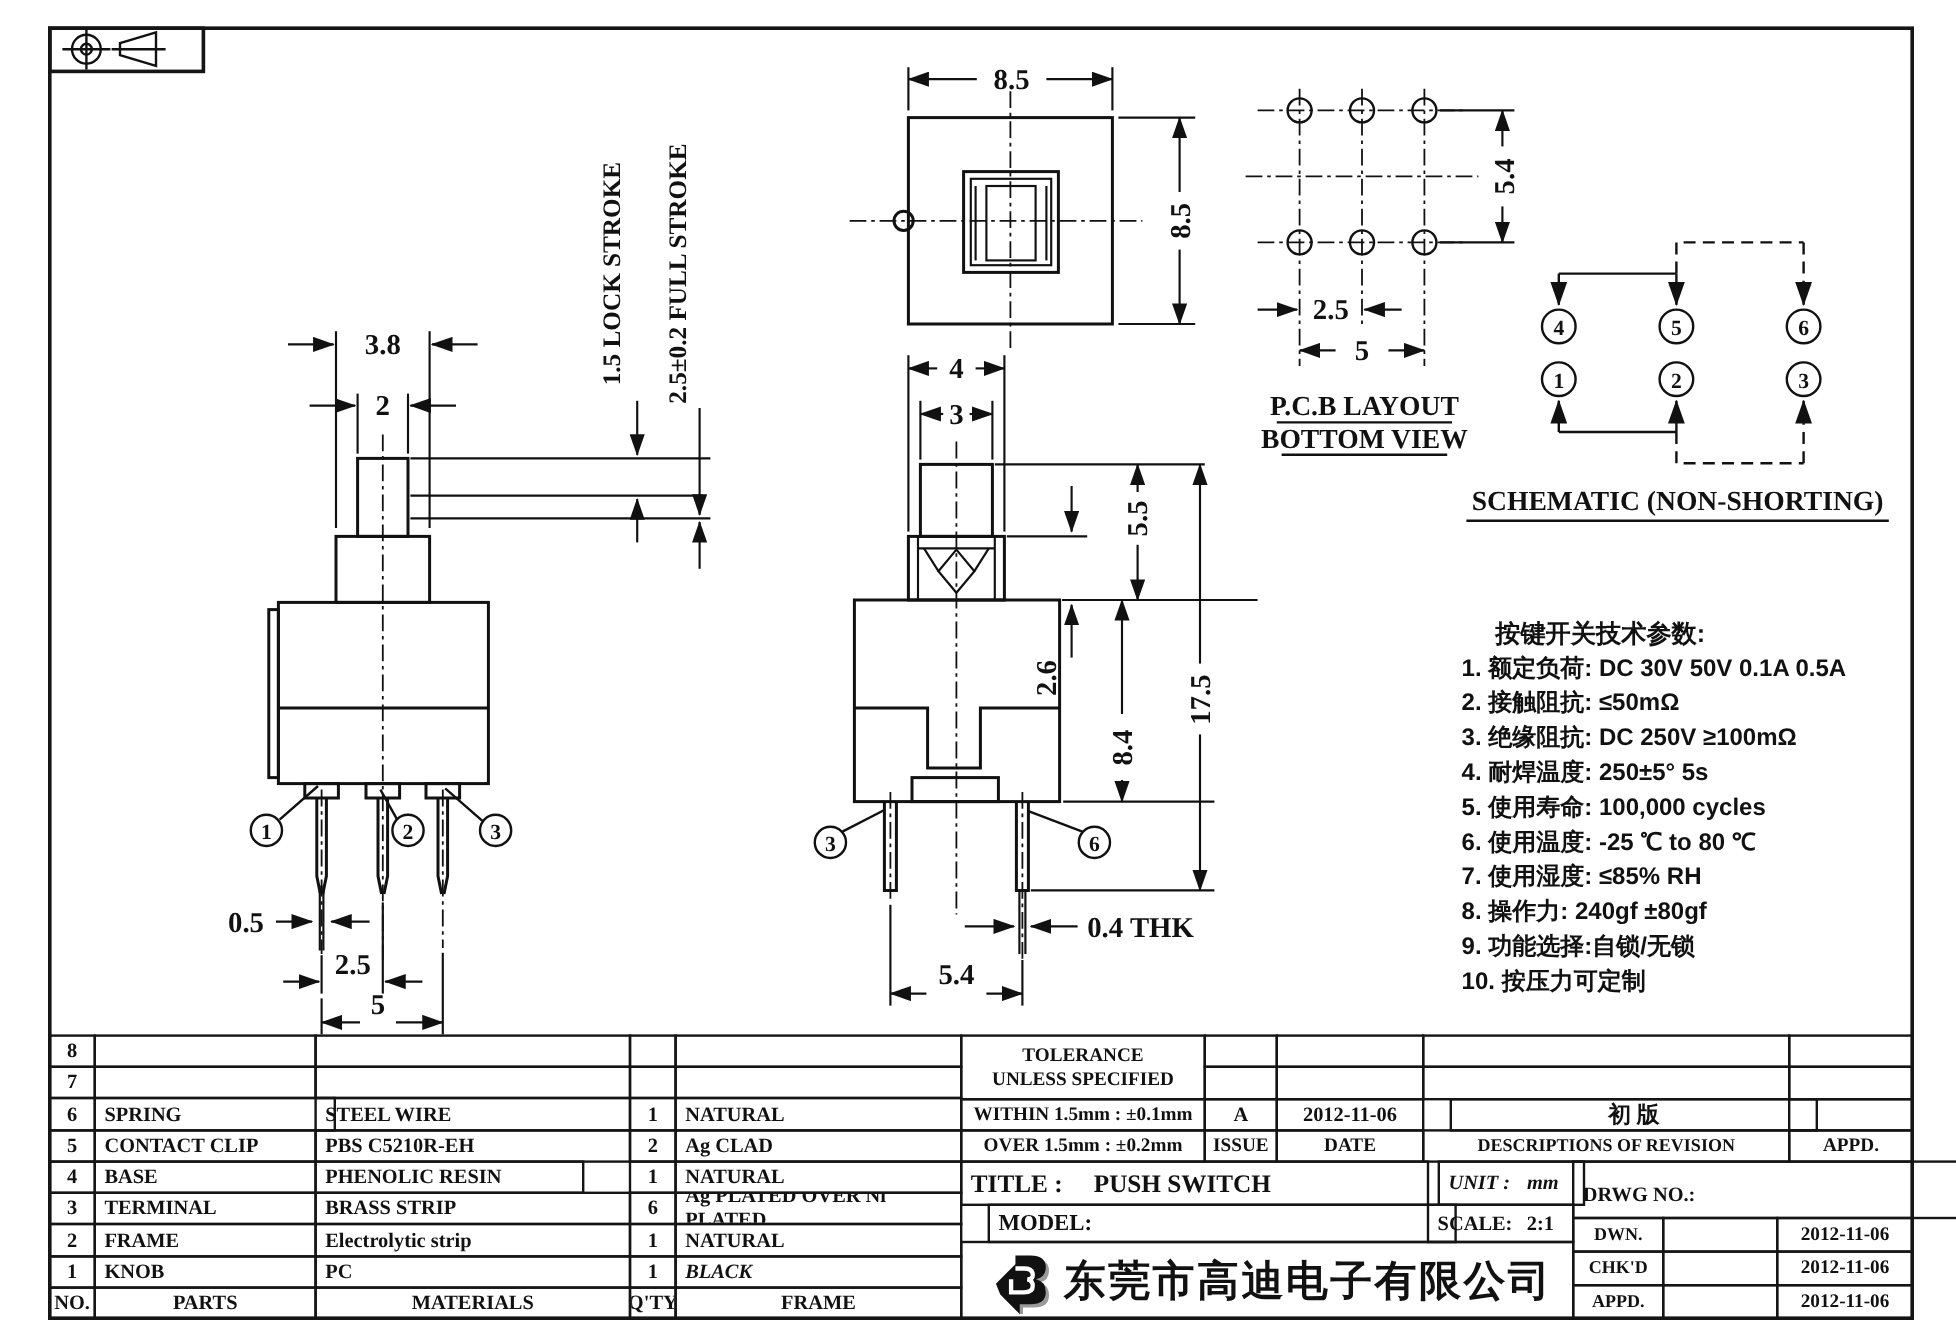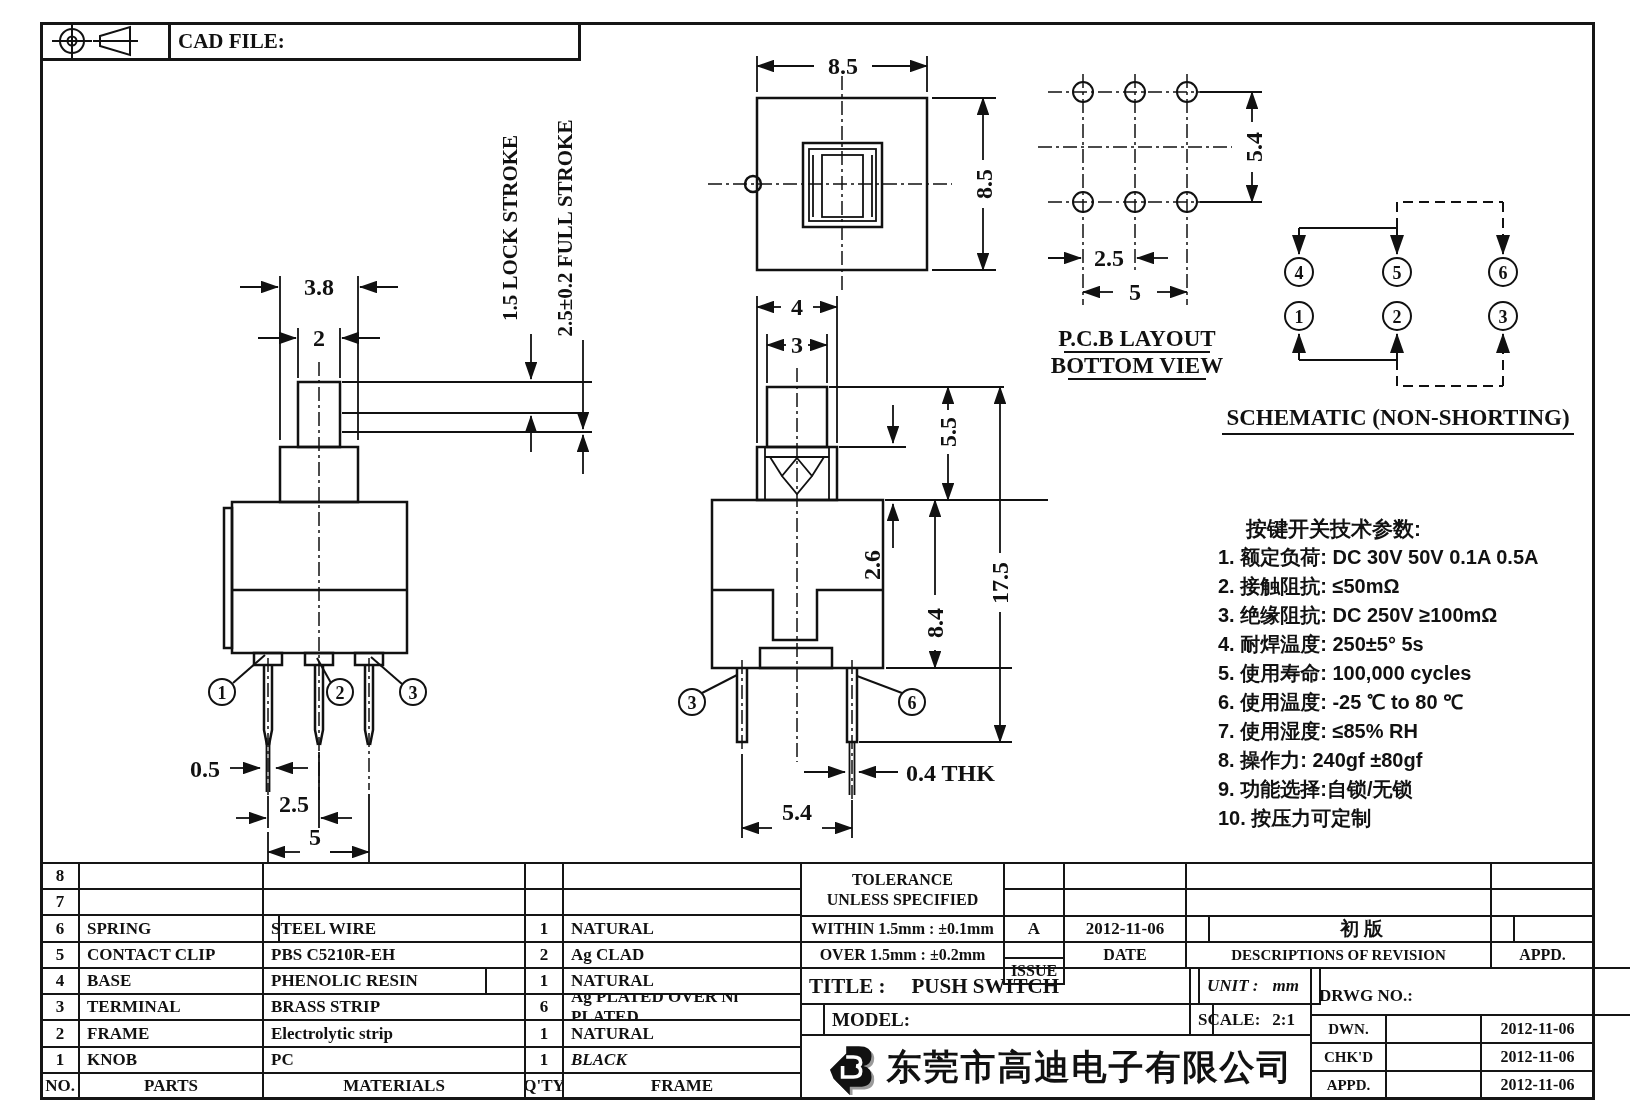--- a/index.html
+++ b/index.html
@@ -29,23 +29,20 @@
   .bigt    { font:bold 23px "Liberation Serif", serif; }
 </style>
 </head>
 <body>
 
 <div class="sheet">
 
   <div class="abs frame" style="left:40px; top:22px; width:1555px; height:1078px;"></div>
 
   <div class="cell" style="left:40px; top:22px; width:131px; height:39px; border-width:3px;"></div>
-  <div class="cell b21 tl" style="left:168px; top:22px; width:413px; height:39px; border-width:3px;">
-    <span>CAD FILE:</span>
-  </div>
 
   <svg class="abs" style="left:0; top:0;" width="1630" height="1120" viewBox="0 0 1630 1120">
     <defs>
       <marker id="arr" viewBox="0 0 10 7" refX="9.5" refY="3.5" markerWidth="10" markerHeight="7" orient="auto-start-reverse">
         <path d="M0,0 L10,3.5 L0,7 Z" fill="#111"></path>
       </marker>
     </defs>
 
     <g stroke="#111" stroke-width="2" fill="none">
       <circle cx="72" cy="41" r="12"></circle>
@@ -390,21 +387,21 @@
   <div class="cell" style="left:1185px;top:888px;width:307px;height:29px;"></div>
   <div class="cell" style="left:1490px;top:888px;width:105px;height:29px;"></div>
 
   <div class="cell b16 tc" style="left:800px;top:915px;width:205px;height:28px;">WITHIN 1.5mm : ±0.1mm</div>
   <div class="cell b17 tc" style="left:1003px;top:915px;width:62px;height:28px;">A</div>
   <div class="cell b17 tc" style="left:1063px;top:915px;width:124px;height:28px;">2012-11-06</div>
   <div class="cell b19 tc" style="left:1185px;top:915px;width:307px;height:28px;">初 版</div>
   <div class="cell" style="left:1490px;top:915px;width:105px;height:28px;"></div>
 
   <div class="cell b16 tc" style="left:800px;top:941px;width:205px;height:28px;">OVER 1.5mm : ±0.2mm</div>
-  <div class="cell b16 tc" style="left:1003px;top:941px;width:62px;height:28px;margin-top:16px;">ISSUE</div>
+  <div class="cell b16 tc" style="left:1003px;top:941px;width:62px;height:28px;">ISSUE</div>
   <div class="cell b16 tc" style="left:1063px;top:941px;width:124px;height:28px;">DATE</div>
   <div class="cell b15 tc" style="left:1185px;top:941px;width:307px;height:28px;">DESCRIPTIONS OF REVISION</div>
   <div class="cell b16 tc" style="left:1490px;top:941px;width:105px;height:28px;">APPD.</div>
 
   <div class="cell b21 tl" style="left:800px;top:967px;width:391px;height:38px;">
     <span>TITLE :</span>
     <span style="width:26px;"></span>
     <span>PUSH SWITCH</span>
   </div>
   <div class="cell b17 tl" style="left:1198px;top:967px;width:123px;height:38px;font-style:italic;">

